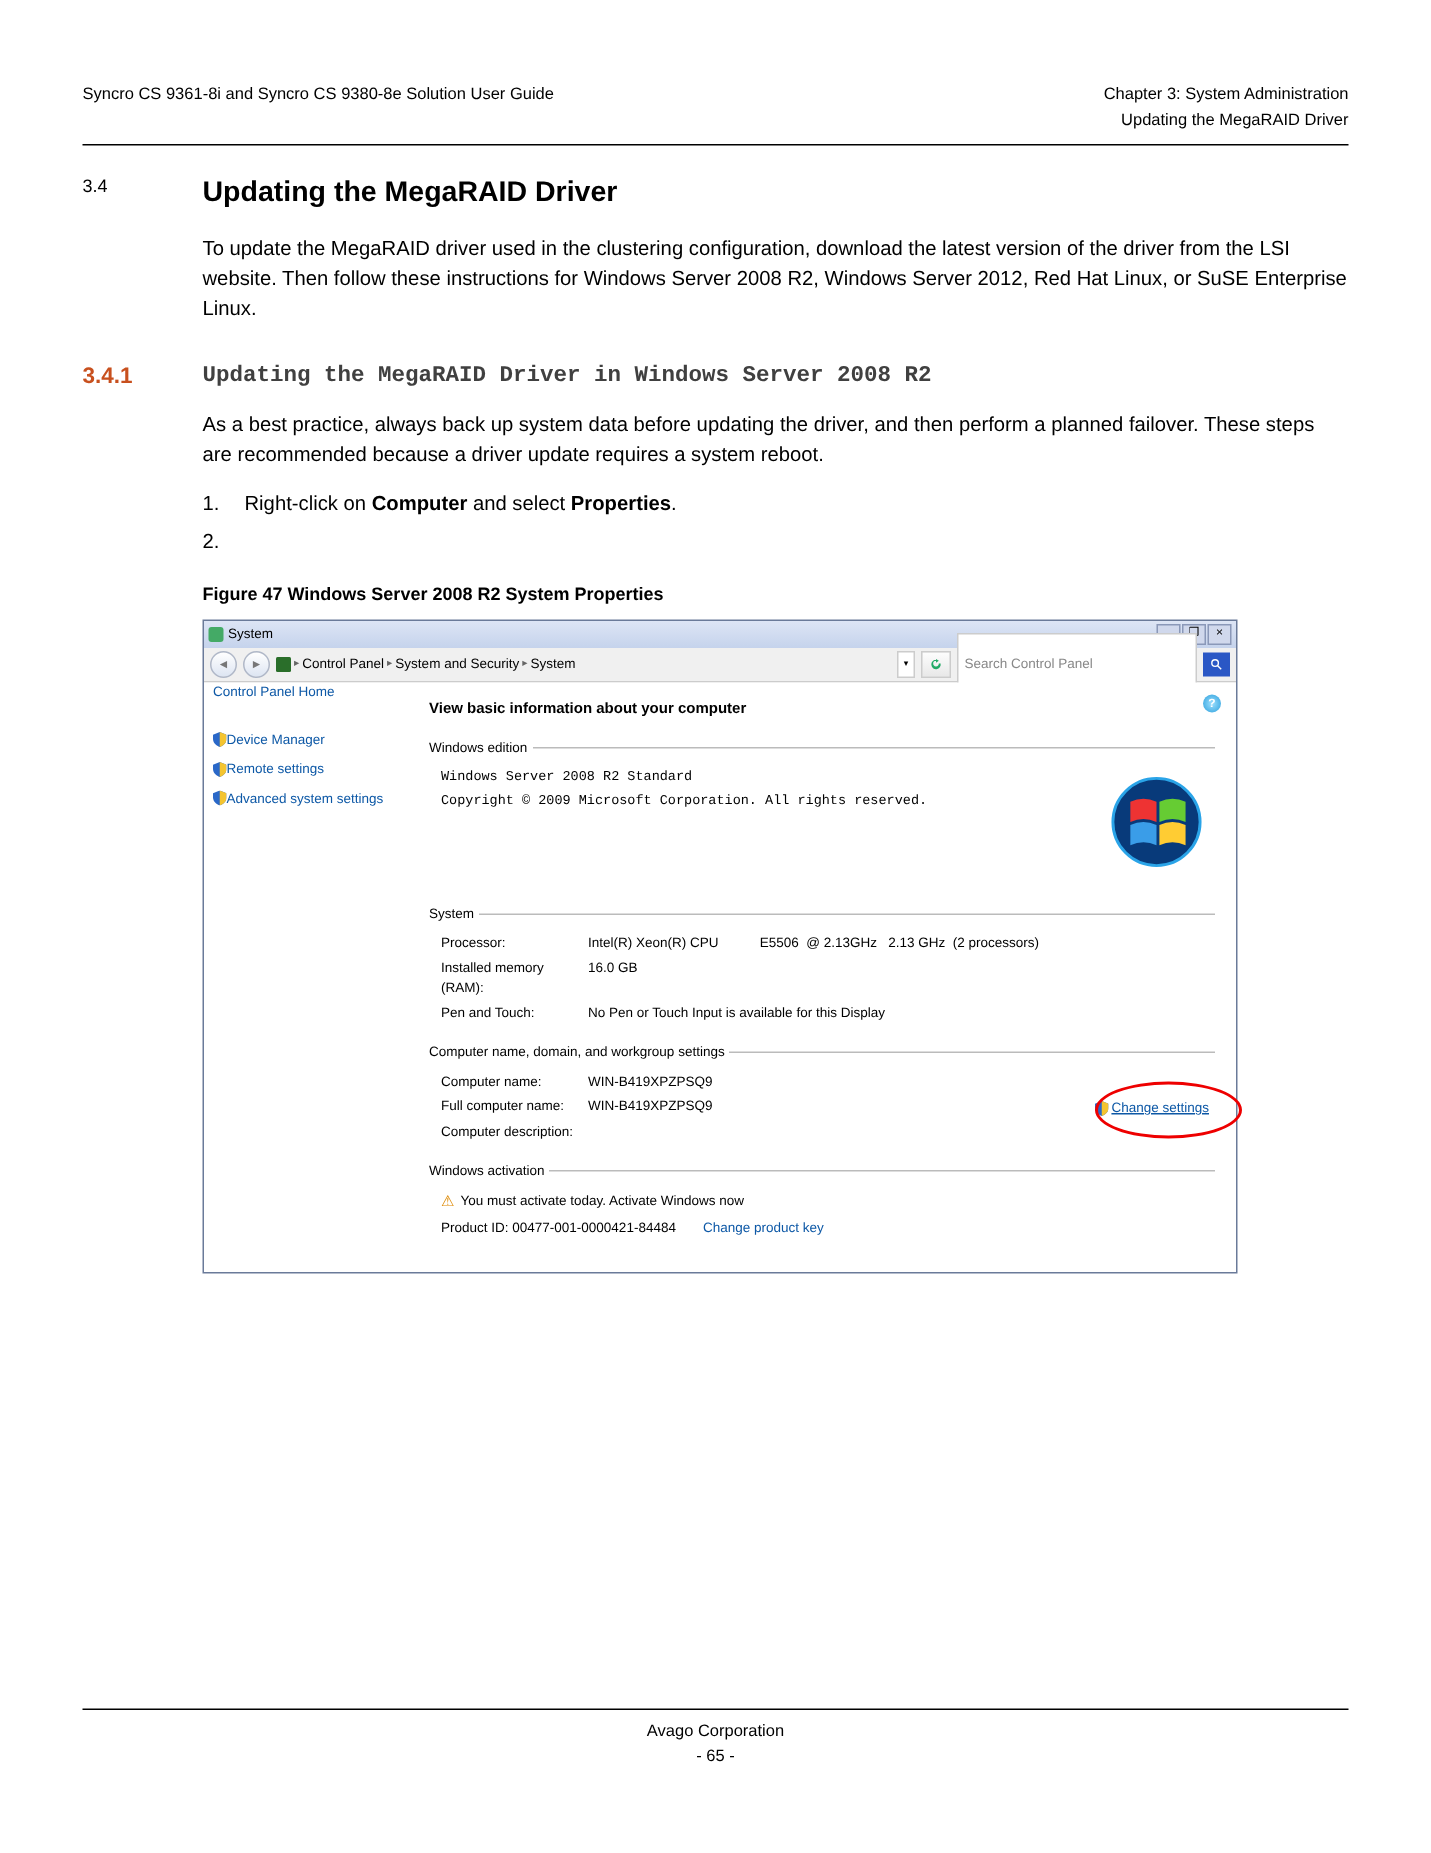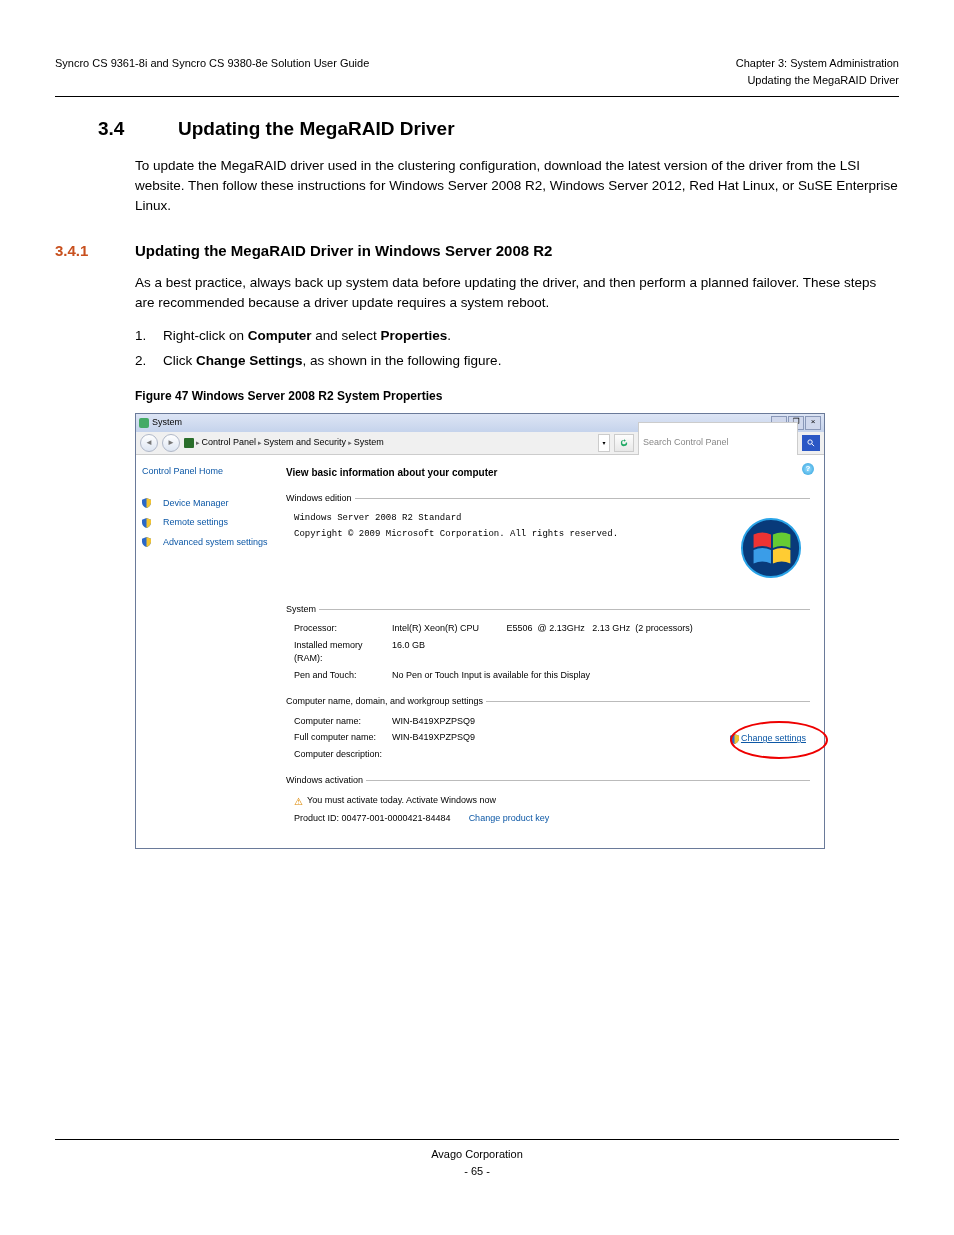--- a/index.html
+++ b/index.html
@@ -17,25 +17,25 @@
     justify-content: space-between;
     font-size: 11px;
     color: #000;
     margin-bottom: 4px;
     gap: 10px;
   }
   .header .right { text-align: right; }
   hr.top-rule { border: none; border-top: 1px solid #000; margin: 8px 0 18px 0; }
   hr.bottom-rule { border: none; border-top: 1px solid #000; margin: 8px 0 6px 0; }
   .section-row { display: flex; margin-bottom: 12px; }
-  .sec-num { width: 80px; font-size: 19px; font-weight: bold; font-family: "Segoe UI Semibold", Arial, sans-serif; margin-left: 43px; }
+  .sec-num { width: 80px; font-size: 12px; font-weight: normal; font-family: "Segoe UI Semibold", Arial, sans-serif; }
   .sec-title { font-size: 19px; font-weight: bold; font-family: "Segoe UI Semibold", Arial, sans-serif; }
   .subsec-row { display: flex; margin-bottom: 10px; margin-top: 24px; }
   .subsec-num { width: 80px; font-size: 15px; font-weight: bold; color: #c8501e; font-family: "Segoe UI Semibold", Arial, sans-serif; }
-  .subsec-title { font-size: 15px; font-weight: bold; color: #000000; font-family: Liberation Sans, sans-serif; }
+  .subsec-title { font-size: 15px; font-weight: bold; color: #404040; font-family: Liberation Mono, monospace; }
   .body-text { margin-left: 80px; font-size: 13.5px; line-height: 1.5; margin-bottom: 12px; }
   .steps { margin-left: 80px; font-size: 13.5px; line-height: 1.7; }
   .step-row { display: flex; margin-bottom: 2px; }
   .step-num { width: 28px; }
   .fig-caption { margin-left: 80px; font-size: 12px; font-weight: bold; margin-top: 14px; margin-bottom: 8px; }
   .screenshot-wrap { margin-left: 80px; }
   .win-window { border: 1px solid #6a7a99; width: 688px; font-family: "Segoe UI", Tahoma, sans-serif; font-size: 9px; color: #000; }
   .titlebar { background: linear-gradient(#dde5f5,#c5d3ec); height: 18px; display:flex; align-items:center; padding: 0 3px; justify-content: space-between; }
   .titlebar .tleft { display:flex; align-items:center; gap:3px; }
   .titlebar .tright { display:flex; gap:1px; }
@@ -47,23 +47,23 @@
   .bcrumb { display:flex; align-items:center; gap:2px; font-size:9px; color:#000; flex:1; }
   .bcrumb .cp-icon{width:10px;height:10px;background:#2a6e2a;border-radius:1px;display:inline-block;}
   .bcrumb .sep{color:#666;font-size:7px;}
   .addr-drop{width:10px;height:16px;border:1px solid #ccc;background:#fff;display:flex;align-items:center;justify-content:center;font-size:6px;}
   .refresh-btn{width:18px;height:16px;border:1px solid #ccc;background:linear-gradient(#fdfdfd,#e8e8e8);display:flex;align-items:center;justify-content:center;}
   .refresh-btn svg{width:10px;height:10px;}
   .search-box{border:1px solid #ccc;background:#fff;height:16px;width:150px;display:flex;align-items:center;padding:12px 4px;font-size:9px;color:#888;justify-content:space-between;}
   .search-btn{width:18px;height:16px;background:#2a57c5;display:flex;align-items:center;justify-content:center;}
   .search-btn svg{width:10px;height:10px;}
   .win-body { display:flex; background:#fff; min-height: 345px; position:relative;}
-  .sidebar { width:130px; padding:10px 6px; font-size:9px; }
+  .sidebar { width:130px; padding:0 6px; font-size:9px; }
   .sb-home { color:#0d58a6; margin-bottom:18px; }
-  .sb-item { display:flex; align-items:center; gap:12px; color:#0d58a6; margin-bottom:6px; }
+  .sb-item { display:flex; align-items:center; gap:0; color:#0d58a6; margin-bottom:6px; }
   .sb-item .shield{width:9px;height:10px;display:inline-block;}
   .sb-item .shield svg{width:9px;height:10px;display:block;}
   .main { flex:1; padding: 10px 14px 10px 8px; position:relative; }
   .main h4 { font-size:10px; font-weight:bold; margin:0 0 12px 0; }
   .help-q { position:absolute; top:8px; right:10px; width:12px; height:12px; border-radius:50%; background:radial-gradient(#9de0ff,#2a9edb); color:#fff; font-size:8px; text-align:center; line-height:12px; font-weight:bold;}
   fieldset.fs { border:none; border-top:1px solid #bbb; margin:0 0 10px 0; padding:6px 0 0 8px; font-size:9px; }
   fieldset.fs legend { padding:0 3px 0 0; color:#000; font-size:9px; margin-left:-8px; }
   .edition-block { display:flex; justify-content:space-between; align-items:flex-start;font-family:Liberation Mono, monospace; }
   .edition-text div { margin-bottom:3px; }
   .winlogo { width:62px; height:62px; position:absolute; right:22px; top:62px; }
@@ -106,23 +106,20 @@
 
 <div class="steps">
   <div class="step-row">
     <div class="step-num">1.</div>
     <div>
       <span>Right-click on </span><b>Computer</b><span> and select </span><b>Properties</b><span>.</span>
     </div>
   </div>
   <div class="step-row">
     <div class="step-num">2.</div>
-    <div>
-      <span>Click </span><b>Change Settings</b><span>, as shown in the following figure.</span>
-    </div>
   </div>
 </div>
 
 <div class="fig-caption">Figure 47  Windows Server 2008 R2 System Properties</div>
 
 <div class="screenshot-wrap">
   <div class="win-window">
 
     <div class="titlebar">
       <div class="tleft">

